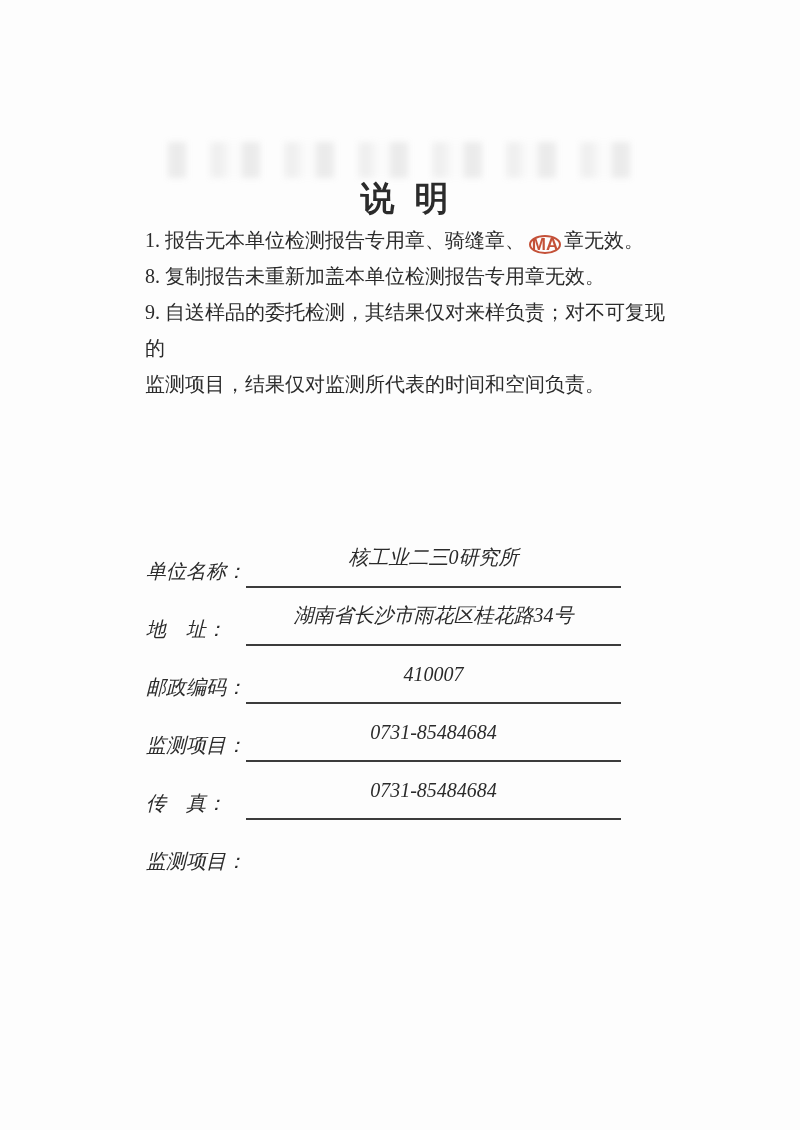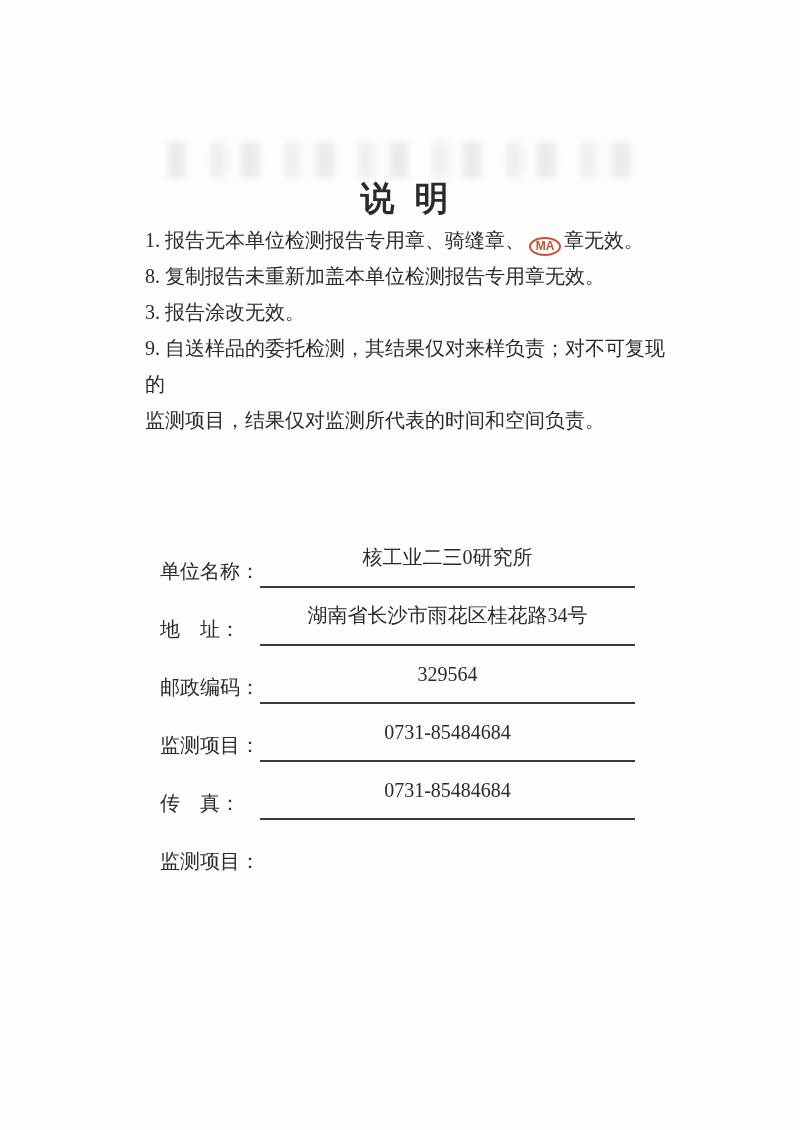--- a/index.html
+++ b/index.html
@@ -58,32 +58,33 @@
   .cma-stamp {
     display: inline-block;
     box-sizing: border-box;
     width: 32px;
     height: 19px;
     line-height: 15px;
     border: 2px solid #c45138;
     border-radius: 50%;
     color: #c45138;
     font-family: "Liberation Sans", "DejaVu Sans", sans-serif;
-    font-size: 12px;
+    font-size: 17px;
     font-weight: bold;
     text-align: center;
     vertical-align: -3px;
     margin: 0 3px 0 4px;
   }
   .fields {
     position: absolute;
     top: 550px;
-    left: 160px;
+    left: 146px;
     width: 475px;
     font-size: 20px;
+    font-style: italic;
   }
   .field-row {
     display: flex;
     align-items: flex-end;
     height: 38px;
     margin-bottom: 20px;
   }
   .field-label {
     flex: none;
     width: 100px;
@@ -103,40 +104,39 @@
 
 <div class="page">
 
   <div class="bleed-strip"></div>
 
   <h1 class="page-title">说  明</h1>
 
   <div class="notes">
     <p><span>1. 报告无本单位检测报告专用章、骑缝章、</span><span class="cma-stamp">MA</span><span>章无效。</span></p>
     <p>8. 复制报告未重新加盖本单位检测报告专用章无效。</p>
-    <p>3. 报告涂改无效。</p>
     <p>9. 自送样品的委托检测，其结果仅对来样负责；对不可复现的
 监测项目，结果仅对监测所代表的时间和空间负责。</p>
   </div>
 
   <div class="fields">
 
     <div class="field-row">
       <span class="field-label">单位名称：</span>
       <span class="field-line"><span>核工业二三0研究所</span></span>
     </div>
 
     <div class="field-row">
       <span class="field-label">地    址：</span>
       <span class="field-line"><span>湖南省长沙市雨花区桂花路34号</span></span>
     </div>
 
     <div class="field-row">
       <span class="field-label">邮政编码：</span>
-      <span class="field-line"><span>329564</span></span>
+      <span class="field-line"><span>410007</span></span>
     </div>
 
     <div class="field-row">
       <span class="field-label">监测项目：</span>
       <span class="field-line"><span>0731-85484684</span></span>
     </div>
 
     <div class="field-row">
       <span class="field-label">传    真：</span>
       <span class="field-line"><span>0731-85484684</span></span>

